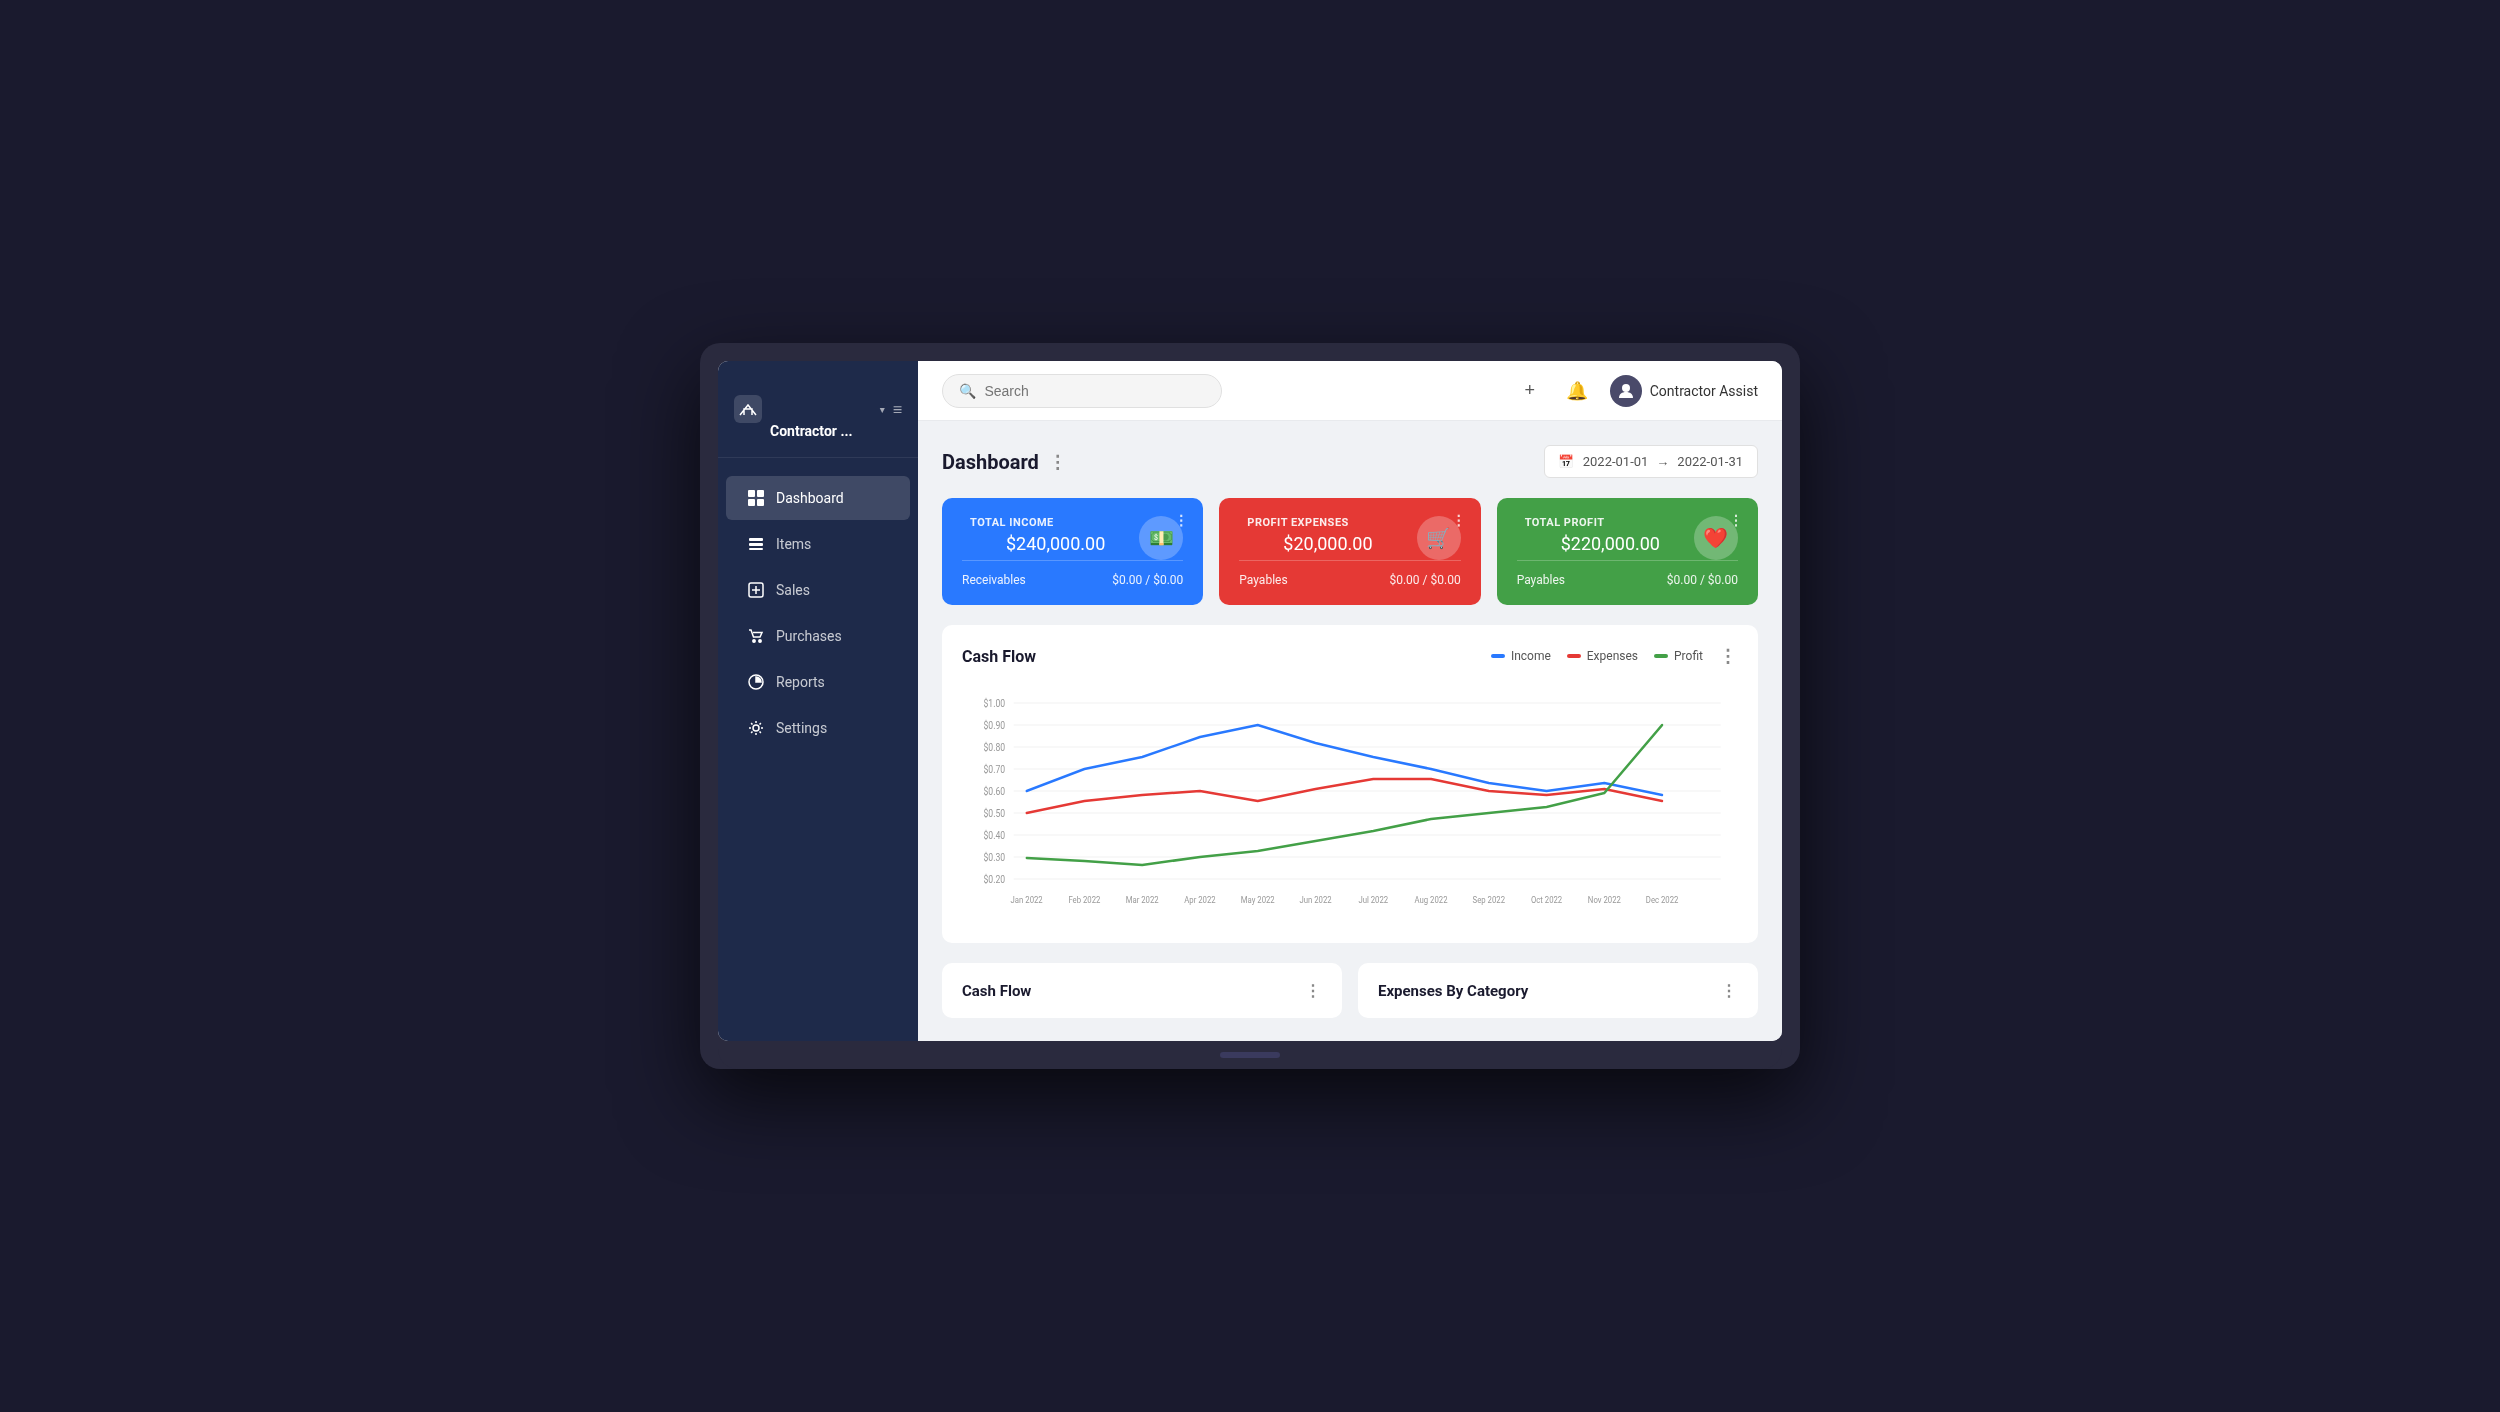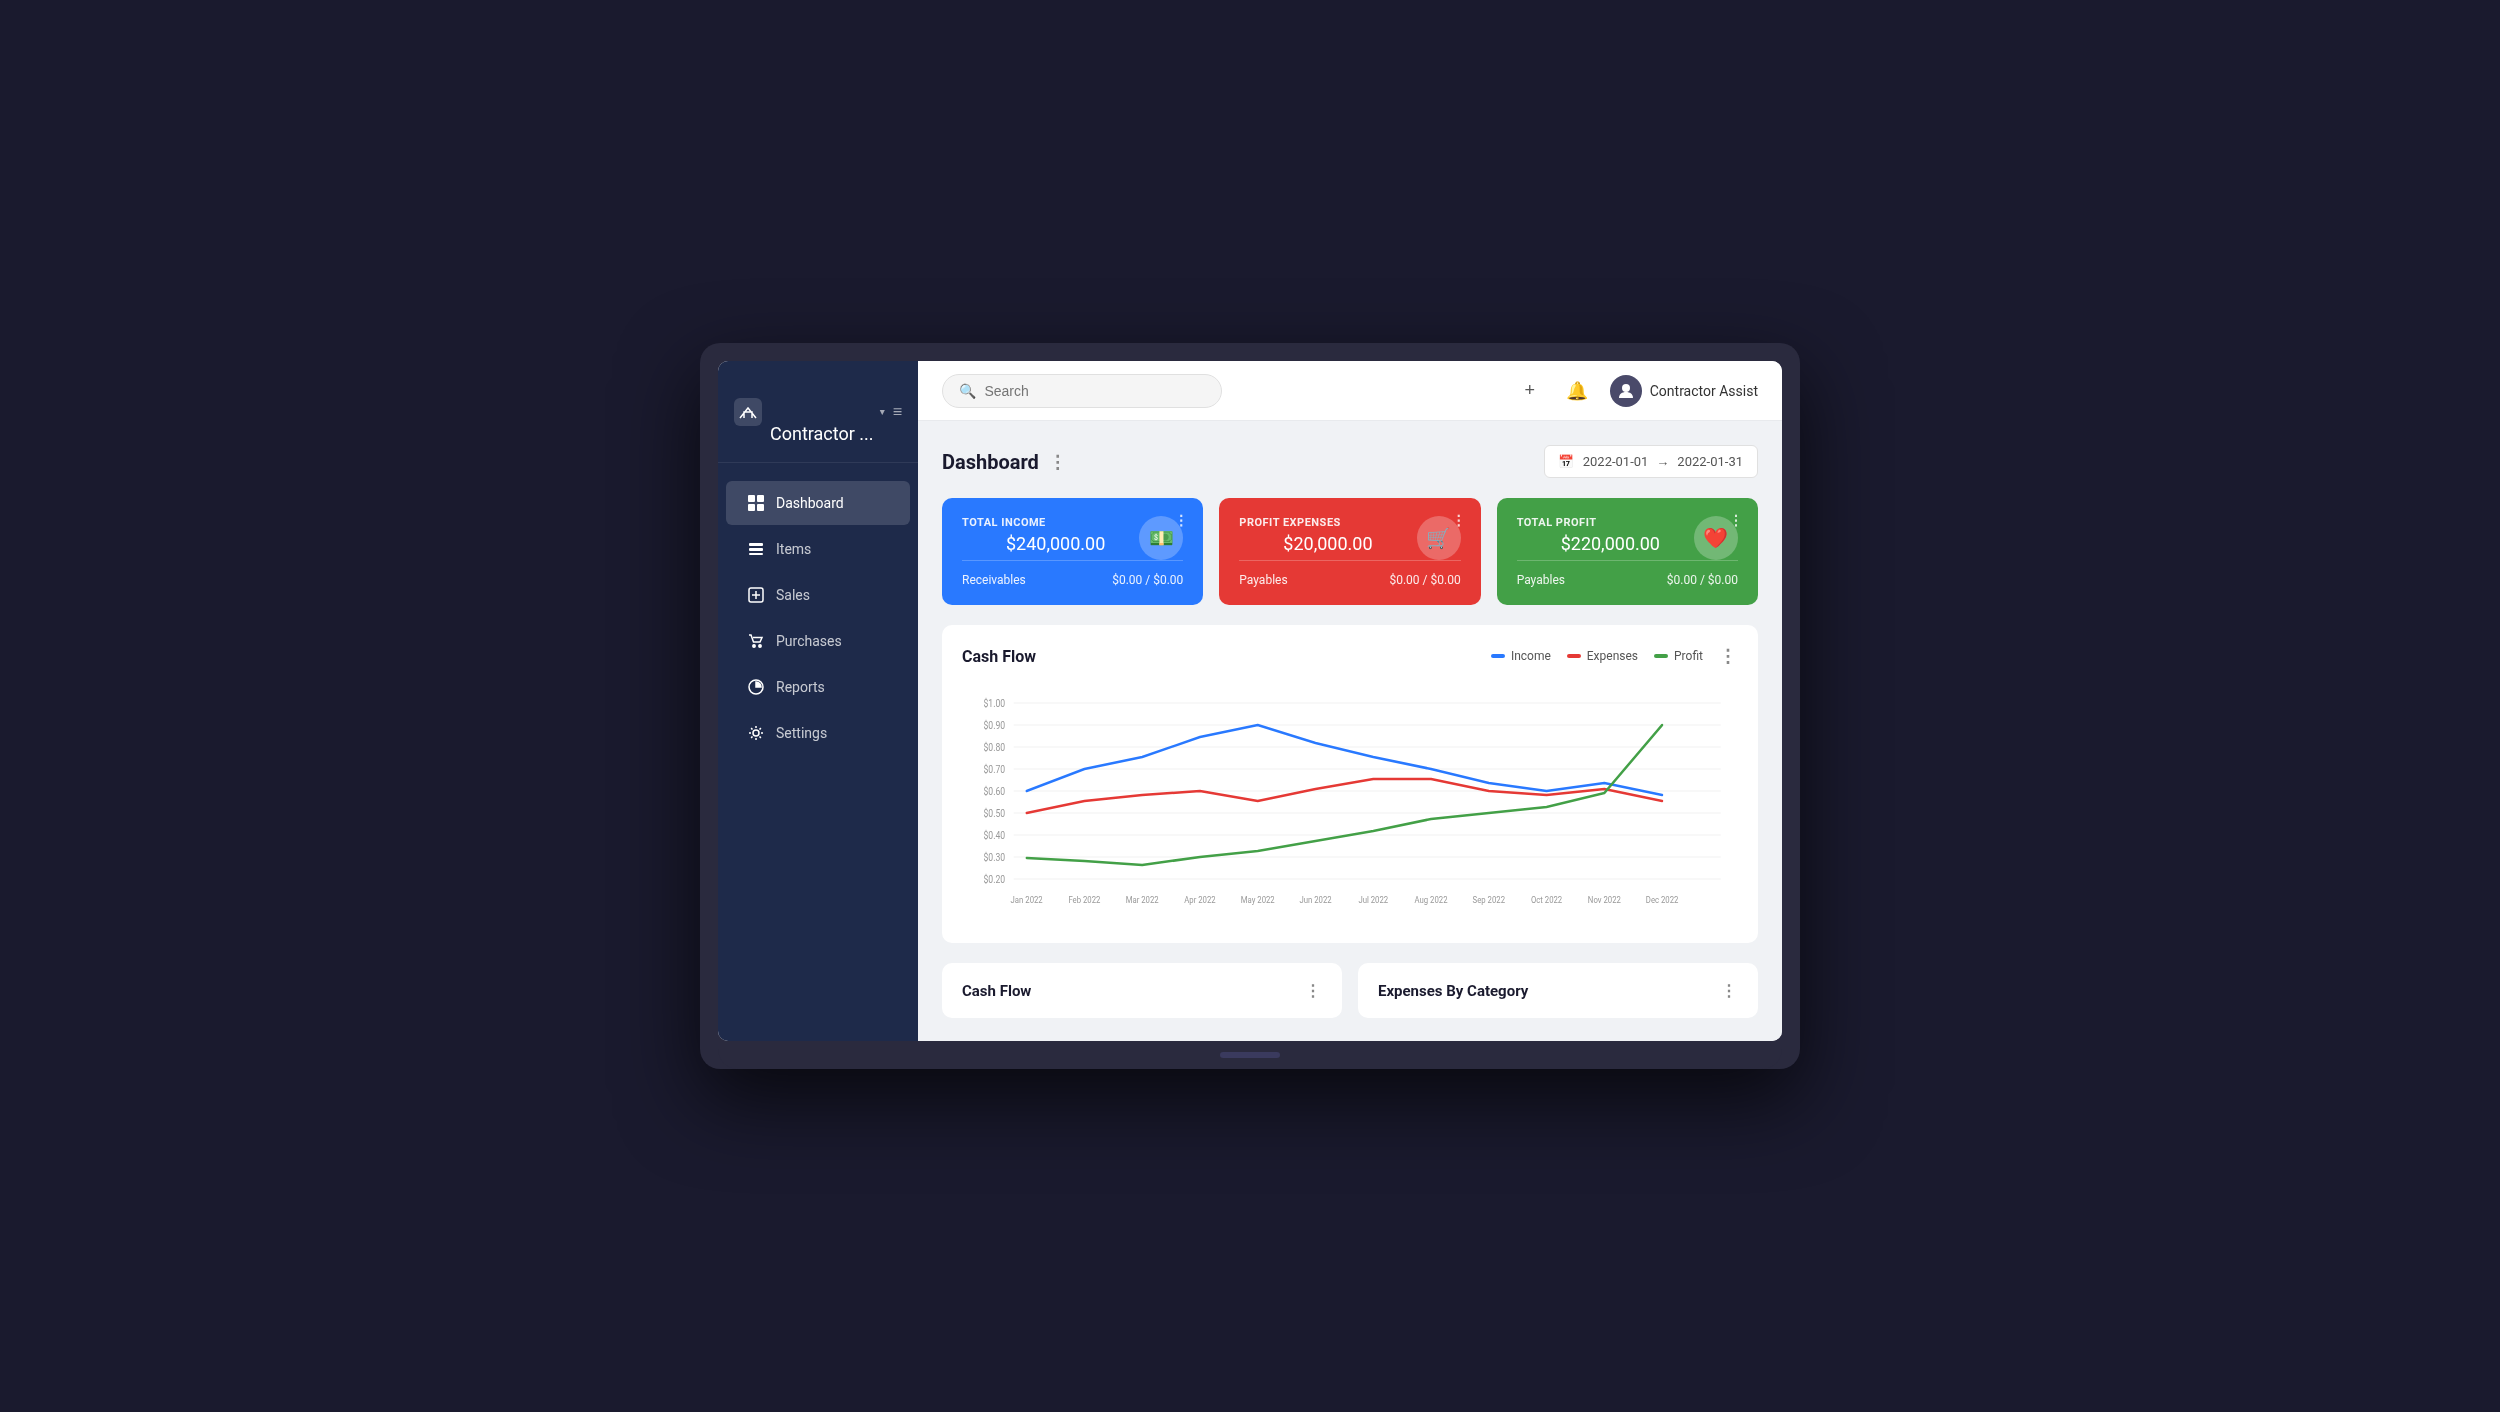--- a/index.html
+++ b/index.html
@@ -47,22 +47,22 @@
       border-bottom: 1px solid rgba(255,255,255,0.08);
     }
     .sidebar-logo {
       width: 28px;
       height: 28px;
       margin-right: 8px;
       flex-shrink: 0;
     }
     .sidebar-title {
       color: white;
-      font-size: 18px;
-      font-weight: 400;
+      font-size: 14px;
+      font-weight: 700;
       flex: 1;
       margin-top: 44px;
     }
     .sidebar-chevron {
       color: rgba(255,255,255,0.6);
       font-size: 10px;
       margin-right: 8px;
     }
     .sidebar-hamburger {
       color: rgba(255,255,255,0.6);
@@ -220,20 +220,21 @@
       display: flex;
       align-items: flex-start;
       justify-content: space-between;
     }
     .card-label {
       font-size: 11px;
       font-weight: 700;
       letter-spacing: 0.5px;
       opacity: 0.9;
       margin-bottom: 4px;
+      margin-left: 8px;
     }
     .card-amount {
       font-size: 18px;
       font-weight: 400;
       margin-left: 44px;
     }
     .card-icon {
       width: 44px;
       height: 44px;
       border-radius: 50%;

